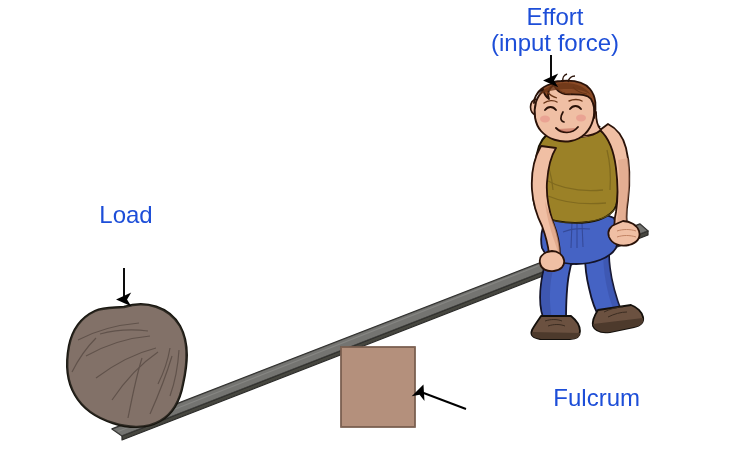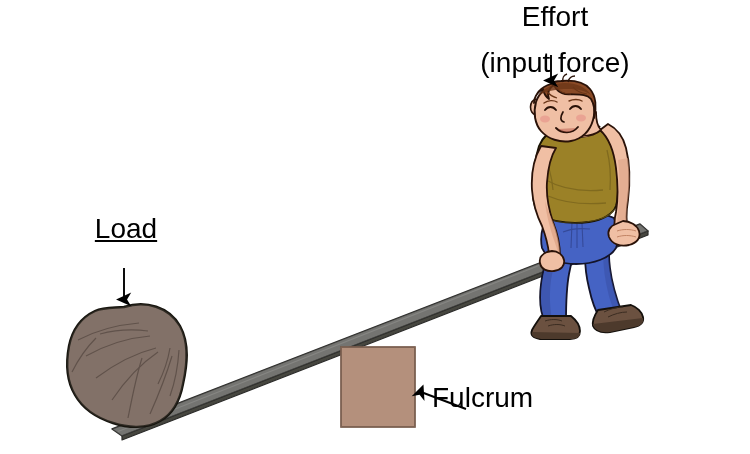--- a/index.html
+++ b/index.html
@@ -19,46 +19,45 @@
   }
   #diagram {
     position: absolute;
     left: 0;
     top: 0;
     width: 750px;
     height: 454px;
   }
   .lbl {
     position: absolute;
-    color: #000000;
+    color: #1d4ed8;
     font-family: "Liberation Sans", sans-serif;
-    font-size: 28px;
+    font-size: 24px;
     line-height: 26px;
     white-space: nowrap;
     text-align: center;
   }
   #label-effort {
     left: 470px;
     top: 4px;
     width: 170px;
   }
   #label-load {
     left: 36px;
-    top: 216px;
+    top: 202px;
     width: 180px;
-    text-decoration: underline;
   }
   #label-fulcrum {
-    left: 432px;
+    left: 460px;
     top: 385px;
     width: 180px;
-    text-align: left;
+    text-align: right;
   }
   .lbl .l1 { display: block; }
-  .lbl .l2 { display: block; margin-top: 20px; }
+  .lbl .l2 { display: block; }
 </style>
 </head>
 <body>
 
 <div id="stage">
 
   <svg id="diagram" viewBox="0 0 750 454">
     <defs>
       <marker id="ah" markerWidth="9" markerHeight="9" refX="4" refY="4.2" orient="auto">
         <path d="M0.6,0.4 L4.2,8.4 L7.8,0.4 L4.2,2.6 Z" fill="#000"></path>

